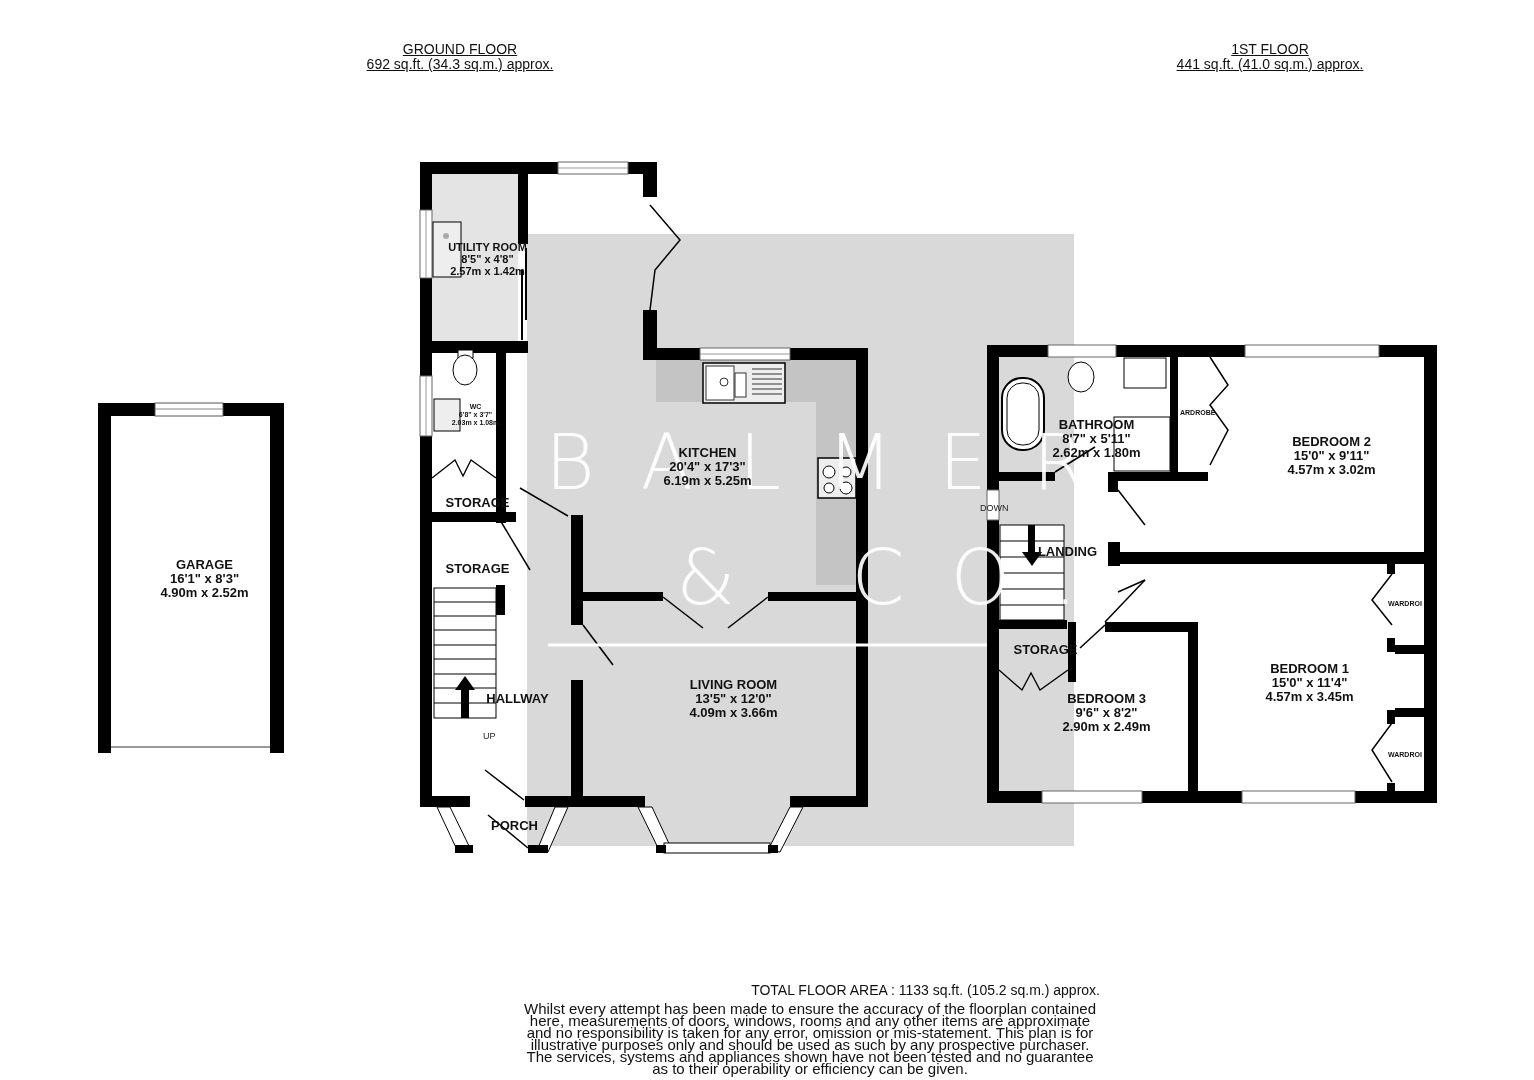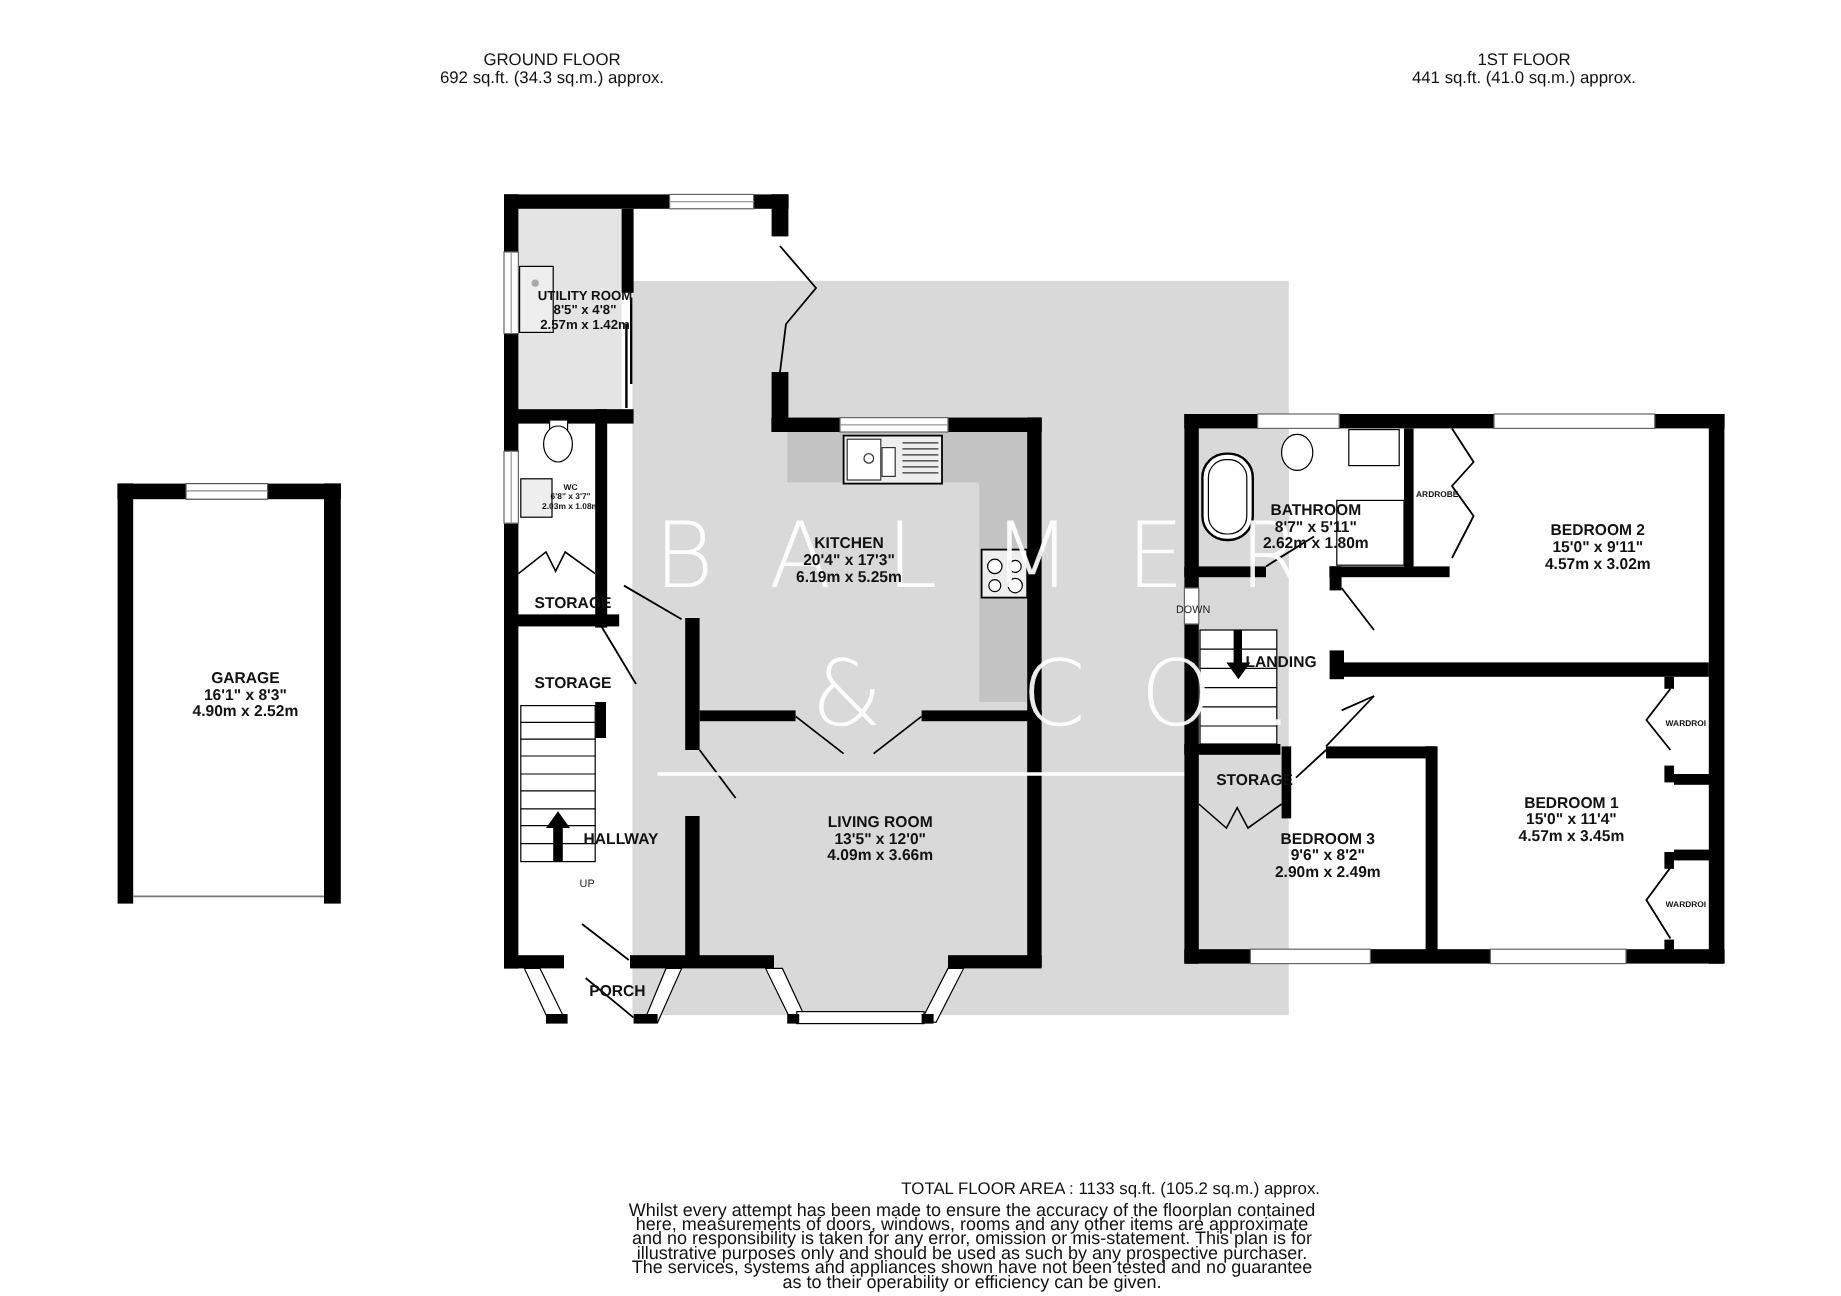--- a/index.html
+++ b/index.html
@@ -1,18 +1,18 @@
 <!DOCTYPE html>
 <html><head>
 <meta charset="utf-8">
 <style>
   html, body { margin: 0; padding: 0; background: #ffffff; }
   body { width: 1534px; height: 1080px; position: relative; overflow: hidden;
          font-family: "Liberation Sans", sans-serif; color: #111; }
-  .floor-header { position: absolute; text-align: center; font-size: 14px; line-height: 15px; color: #111; }
+  .floor-header { position: absolute; text-align: center; font-size: 14px; line-height: 15px; color: #111; text-decoration: underline; }
   .floor-header .t { display: block; }
   #gf-header { left: 330px; top: 42px; width: 260px; }
   #ff-header { left: 1140px; top: 42px; width: 260px; }
   svg#plan { position: absolute; left: 0; top: 0; }
   .room-label { position: absolute; text-align: center; font-weight: bold; color: #111;
                 font-size: 13px; line-height: 14px; white-space: nowrap; transform: translateX(-50%); padding-left: 27px; }
   .room-label span { display: block; }
   .small-label { position: absolute; font-size: 7px; font-weight: bold; color: #111; white-space: nowrap; }
   .tiny-text { position: absolute; font-size: 9px; color: #222; white-space: nowrap; }
   .watermark { position: absolute; color: rgba(255,255,255,0.92); font-family: "DejaVu Sans", sans-serif;

